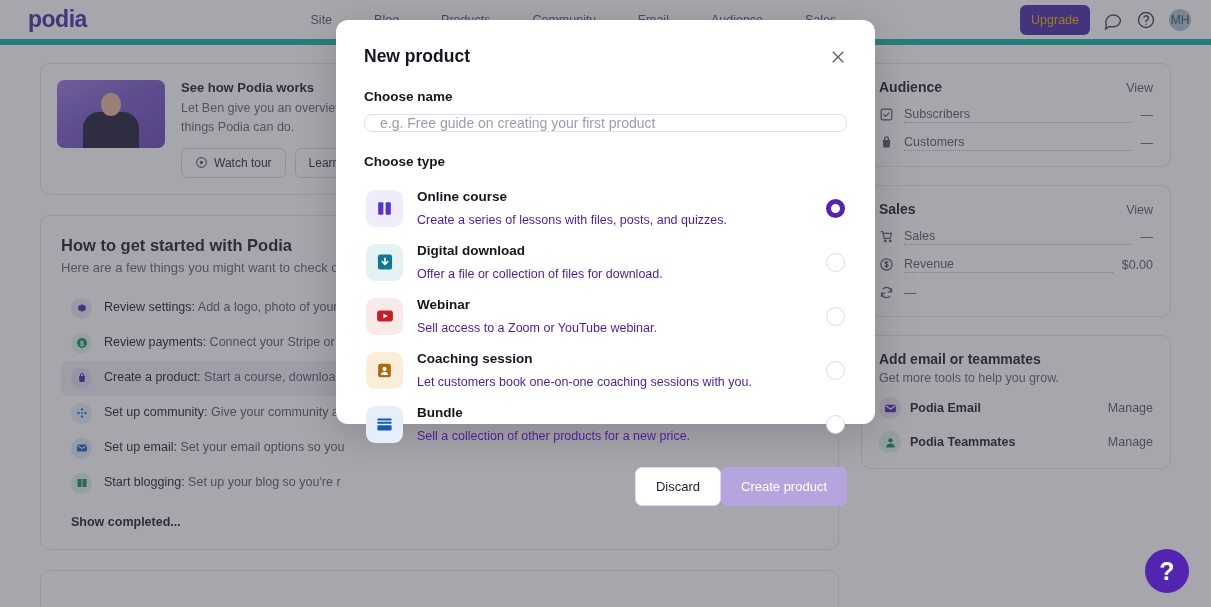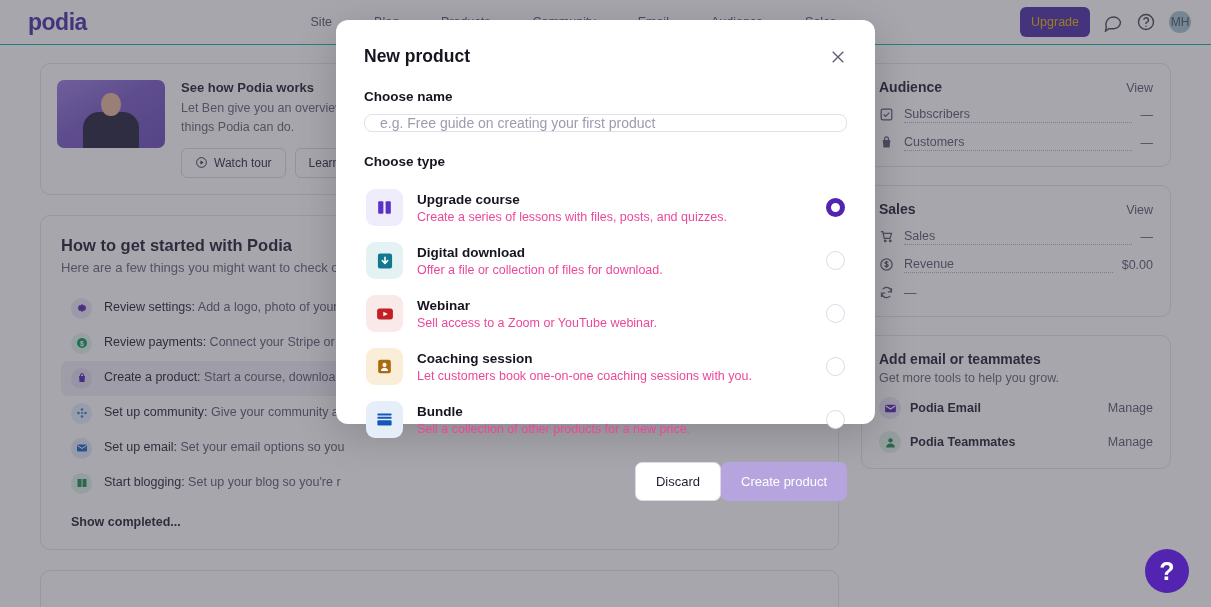--- a/index.html
+++ b/index.html
@@ -15,21 +15,21 @@
     position: absolute; inset: 0;
     background: #ffffff;
   }
 
   
   .topnav {
     height: 45px;
     display: flex; align-items: center;
     padding: 0 20px 0 28px;
     background: #ffffff;
-    border-bottom: 1px solid #14b8a6;
+    border-bottom: 6px solid #14b8a6;
   }
   .logo {
     font-size: 23px; font-weight: bold; color: #4b2ea8;
     letter-spacing: -0.5px; margin-right: 40px;
   }
   .navlinks { display: flex; gap: 42px; flex: 1; justify-content: center; }
   .navlink { font-size: 12.5px; color: #5c5470; white-space: nowrap; }
   .navright { display: flex; align-items: center; gap: 13px; }
   .upgrade-btn {
     background: #4b2ea8; color: #eab308; font-size: 12.5px;
@@ -170,21 +170,21 @@
   .opt {
     display: flex; align-items: center; gap: 14px;
     padding: 8px 2px;
   }
   .opt-ico {
     width: 37px; height: 37px; border-radius: 9px; flex: 0 0 37px;
     display: flex; align-items: center; justify-content: center;
   }
   .opt-txt { flex: 1; min-width: 0; }
   .opt-name { font-size: 13.5px; font-weight: bold; color: #17141f; }
-  .opt-desc { font-size: 12.5px; color: #ec4899; margin-top: 3px; }
+  .opt-desc { font-size: 12.5px; color: #4c1d95; margin-top: 9px; }
   .radio {
     width: 19px; height: 19px; border-radius: 50%; flex: 0 0 19px;
     border: 1.5px solid #ded9e8; background: #fff;
   }
   .radio.on { border: 5px solid #5324b0; }
 
   .m-foot {
     margin-top: auto; padding: 16px 0 24px 0;
     display: flex; justify-content: flex-end; 
   }
@@ -438,21 +438,21 @@
 
   <div class="opts" id="opts">
       <div class="opt">
         <span class="opt-ico" style="background: rgb(239, 236, 251);">
           <svg width="19" height="19" viewBox="0 0 24 24" fill="#5b33c4">
             <rect x="4" y="4" width="6.6" height="16" rx="1.4"></rect>
             <rect x="13.4" y="4" width="6.6" height="16" rx="1.4"></rect>
           </svg>
         </span>
         <span class="opt-txt">
-          <div class="opt-name">Upgrade course</div>
+          <div class="opt-name">Online course</div>
           <div class="opt-desc">Create a series of lessons with files, posts, and quizzes.</div>
         </span>
         <span class="radio on"></span>
       </div>
       <div class="opt">
         <span class="opt-ico" style="background: rgb(229, 242, 243);">
           <svg width="20" height="20" viewBox="0 0 24 24" fill="#11798f">
             <rect x="3.5" y="3" width="17" height="18" rx="2.6"></rect>
             <path d="M12 7.5v7M8.7 11.4L12 14.8l3.3-3.4" fill="none" stroke="#fff" stroke-width="1.9" stroke-linecap="round" stroke-linejoin="round"></path>
           </svg>

